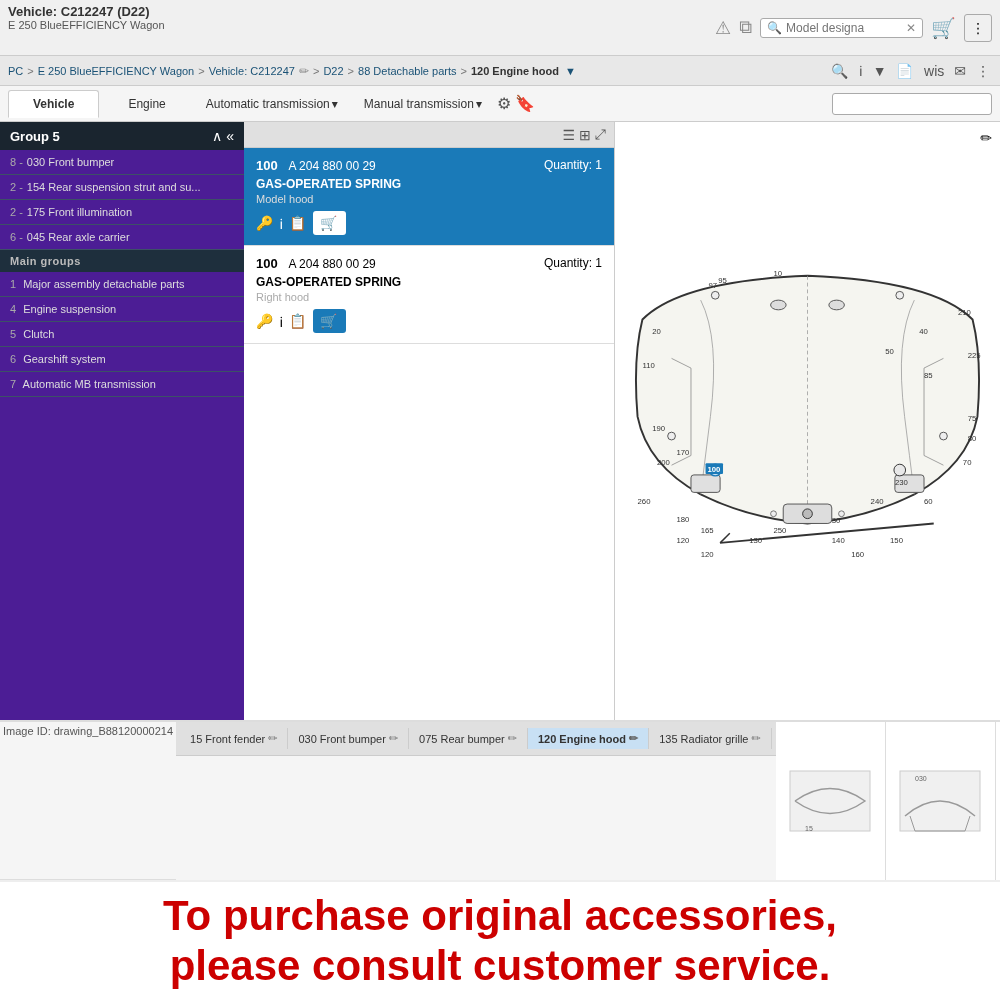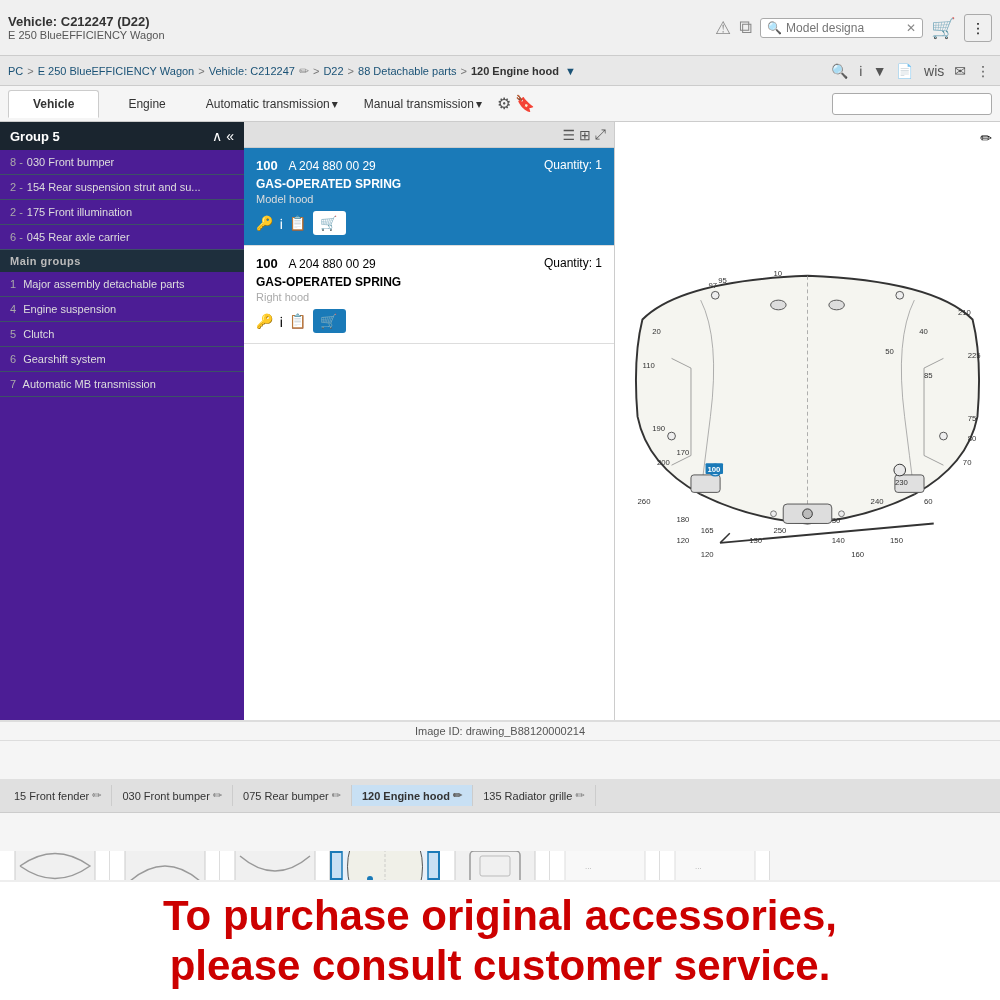--- a/index.html
+++ b/index.html
@@ -4,21 +4,20 @@
   <style>
     * { box-sizing: border-box; margin: 0; padding: 0; }
     body { font-family: Arial, sans-serif; font-size: 12px; background: #fff; width: 1000px; height: 1000px; overflow: hidden; }
 
     
     .top-bar {
       background: #f0f0f0;
       border-bottom: 1px solid #ccc;
       padding: 4px 8px;
       display: flex;
-      align-items: center;
       justify-content: space-between;
       height: 56px;
     }
     .top-bar-left { display: flex; flex-direction: column; }
     .top-bar-title { font-size: 13px; font-weight: bold; color: #333; }
     .top-bar-subtitle { font-size: 11px; color: #555; }
     .top-bar-right { display: flex; align-items: center; gap: 8px; }
     .icon-btn {
       background: none; border: 1px solid #aaa; border-radius: 3px;
       width: 28px; height: 28px; cursor: pointer; display: flex;
@@ -189,22 +188,21 @@
       justify-content: center;
       overflow: hidden;
     }
 
     
     .thumbnail-strip {
       height: 160px;
       background: #f5f5f5;
       border-top: 2px solid #ddd;
       display: flex;
-      flex-direction: column;
-      gap: 38px;
+      flex-direction: row;
     }
     .thumbnail-label {
       text-align: center;
       font-size: 11px;
       color: #555;
       padding: 3px;
       border-bottom: 1px solid #ddd;
     }
     .thumbnail-tabs {
       display: flex;

